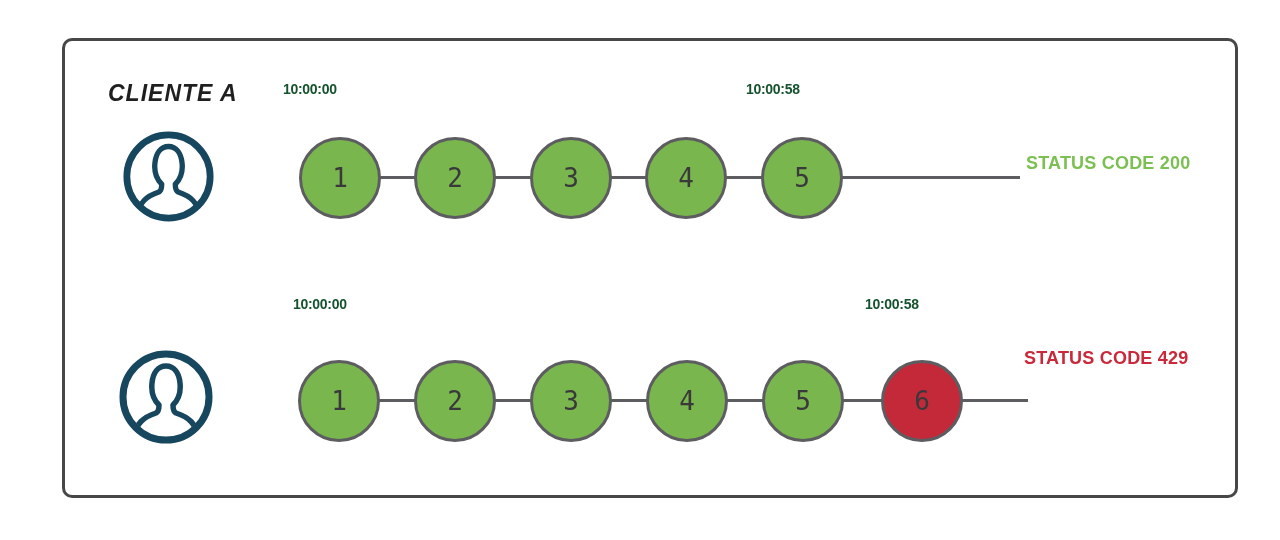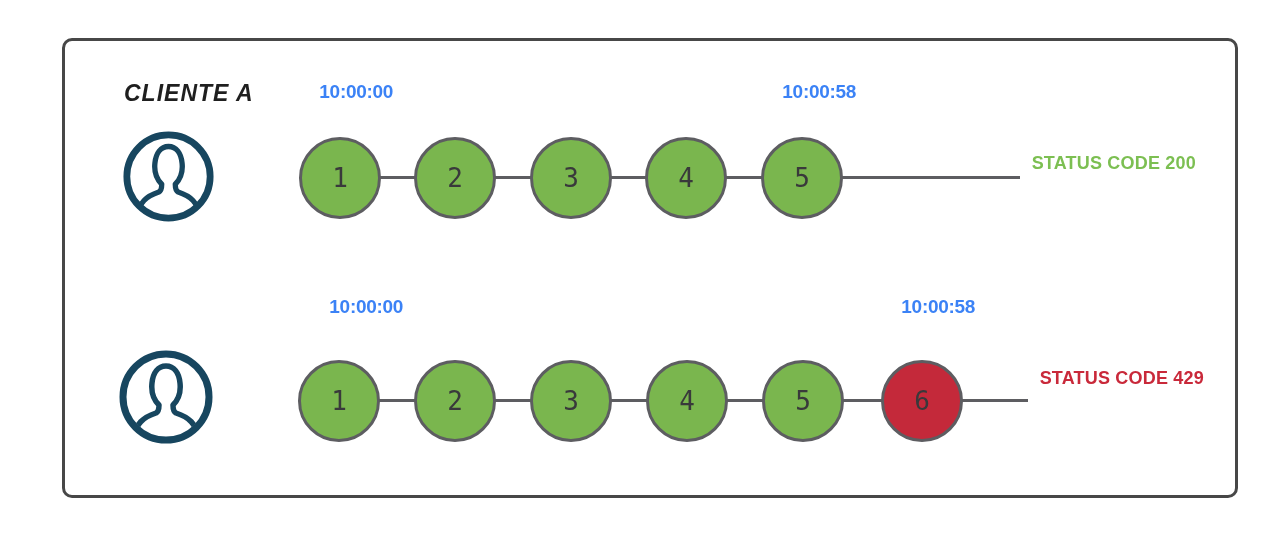--- a/index.html
+++ b/index.html
@@ -36,25 +36,25 @@
     color: #1f1f1f;
     white-space: nowrap;
   }
   .avatar {
     position: absolute;
   }
   .avatar svg { display: block; }
   .ts {
     position: absolute;
     width: 110px;
-    text-align: right;
+    text-align: left;
     font-weight: 700;
-    font-size: 19px;
+    font-size: 14px;
     letter-spacing: -0.3px;
-    color: #3b82f6;
+    color: #14532d;
     white-space: nowrap;
   }
   .tl-line {
     position: absolute;
     height: 3px;
     background: #5d5d61;
   }
   .circle {
     position: absolute;
     width: 82px;
@@ -66,37 +66,37 @@
     align-items: center;
     justify-content: center;
     font-family: "DejaVu Sans Mono", monospace;
     font-size: 26px;
     color: #39393b;
   }
   .circle.accepted { background: #7ab64e; }
   .circle.rejected { background: #c4293a; }
   .status {
     position: absolute;
-    text-align: right;
+    text-align: left;
     font-weight: 700;
     font-size: 18px;
     line-height: 21px;
     letter-spacing: 0.2px;
     white-space: nowrap;
   }
   .status.ok { color: #7cbf52; }
   .status.error { color: #c9293a; }
 </style>
 </head>
 <body>
 
 <div class="canvas">
   <div class="frame"></div>
 
-  <div class="client-label" style="left:124px; top:80px;">CLIENTE A</div>
+  <div class="client-label" style="left:108px; top:80px;">CLIENTE A</div>
 
   <div class="avatar" style="left:122px; top:130px;">
     <svg width="93" height="93" viewBox="0 0 96 96" fill="none">
       <defs>
         <clipPath id="clipA">
             <circle cx="48" cy="48" r="40"></circle>
           </clipPath>
       </defs>
       <circle cx="48" cy="48" r="43" stroke="#17465f" stroke-width="7" fill="none"></circle>
       <g clip-path="url(#clipA)">
@@ -162,16 +162,16 @@
   <div class="circle accepted" style="left:646px; top:360px;">
     <span>4</span>
   </div>
   <div class="circle accepted" style="left:762px; top:360px;">
     <span>5</span>
   </div>
   <div class="circle rejected" style="left:881px; top:360px;">
     <span>6</span>
   </div>
 
-  <div class="status error" style="left:1024px; top:368px; width:180px;">
+  <div class="status error" style="left:1024px; top:348px; width:180px;">
     <div>STATUS CODE 429</div>
   </div>
 </div>
 
 </body></html>

